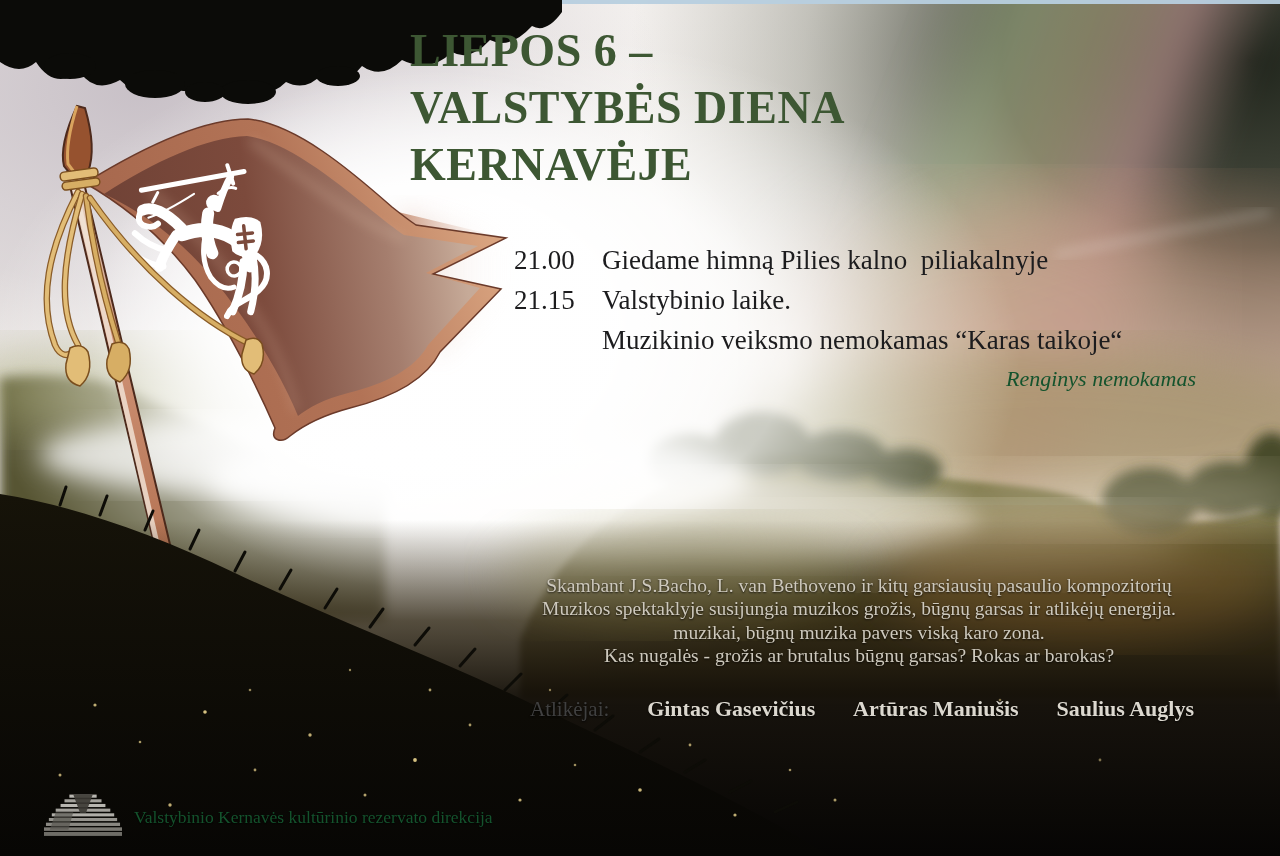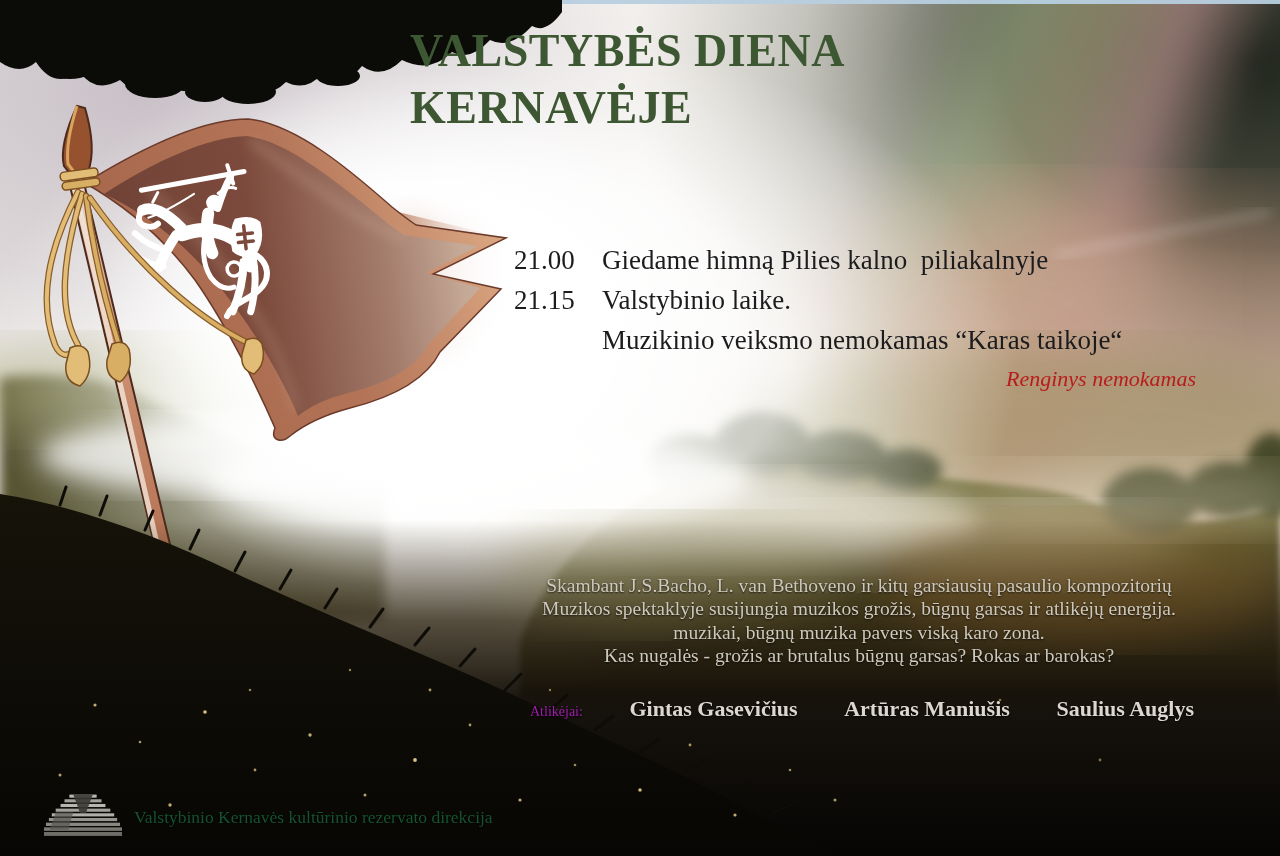--- a/index.html
+++ b/index.html
@@ -10,29 +10,29 @@
 
   
   .title{position:absolute;left:410px;top:22px;width:600px;
          color:#3d5733;font-weight:700;font-size:46px;line-height:57px;
          letter-spacing:.5px;}
   .schedule{position:absolute;left:514px;top:240px;width:700px;
             color:#1c1c1e;font-weight:400;font-size:27px;}
   .schedule .row{display:grid;grid-template-columns:88px 1fr;line-height:40px;}
   .schedule .txt{white-space:pre-wrap;}
   .free-note{position:absolute;right:84px;top:366px;
-             font-style:italic;font-size:22px;color:#b91c1c;}
+             font-style:italic;font-size:22px;color:#14532d;}
   .desc{position:absolute;left:497px;top:574px;width:724px;text-align:center;
         font-size:19.5px;line-height:23.3px;color:#cec9bd;
         text-shadow:0 1px 2px rgba(0,0,0,.75);}
   .performers{position:absolute;left:530px;top:696px;width:664px;
               display:flex;justify-content:space-between;align-items:baseline;
               color:#dcd8cf;font-size:22px;font-weight:700;
               text-shadow:0 1px 2px rgba(0,0,0,.8);}
-  .performers .label{font-weight:400;font-size:14px;color:#a21caf;}
+  .performers .label{font-weight:400;font-size:21px;color:#404040;}
   .footer{position:absolute;left:44px;top:792px;display:flex;align-items:center;}
   .footer .org{margin-left:12px;font-size:17.5px;color:#14532d;
                text-shadow:0 1px 1px rgba(0,0,0,.6);}
 </style>
 </head>
 <body>
 
 <div class="stage">
 
 <svg class="art" width="1280" height="856" viewBox="0 0 1280 856">
@@ -289,20 +289,21 @@
              Q430,74 452,52 Q470,62 490,40 Q510,50 532,26 Q546,34 562,12 L562,0 Z"></path>
     <ellipse cx="70" cy="66" rx="26" ry="13"></ellipse>
         <ellipse cx="155" cy="84" rx="30" ry="14"></ellipse>
     <ellipse cx="248" cy="92" rx="28" ry="12"></ellipse>
         <ellipse cx="338" cy="76" rx="22" ry="10"></ellipse>
     <ellipse cx="205" cy="92" rx="20" ry="10"></ellipse>
   </g>
 </svg>
 
 <div class="title">
+  <div>LIEPOS 6 –</div>
   <div>VALSTYBĖS DIENA</div>
   <div>KERNAVĖJE</div>
 </div>
 
 <div class="schedule">
   <div class="row">
     <span class="time">21.00</span>
     <span class="txt">Giedame himną Pilies kalno  piliakalnyje</span>
   </div>
   <div class="row">

